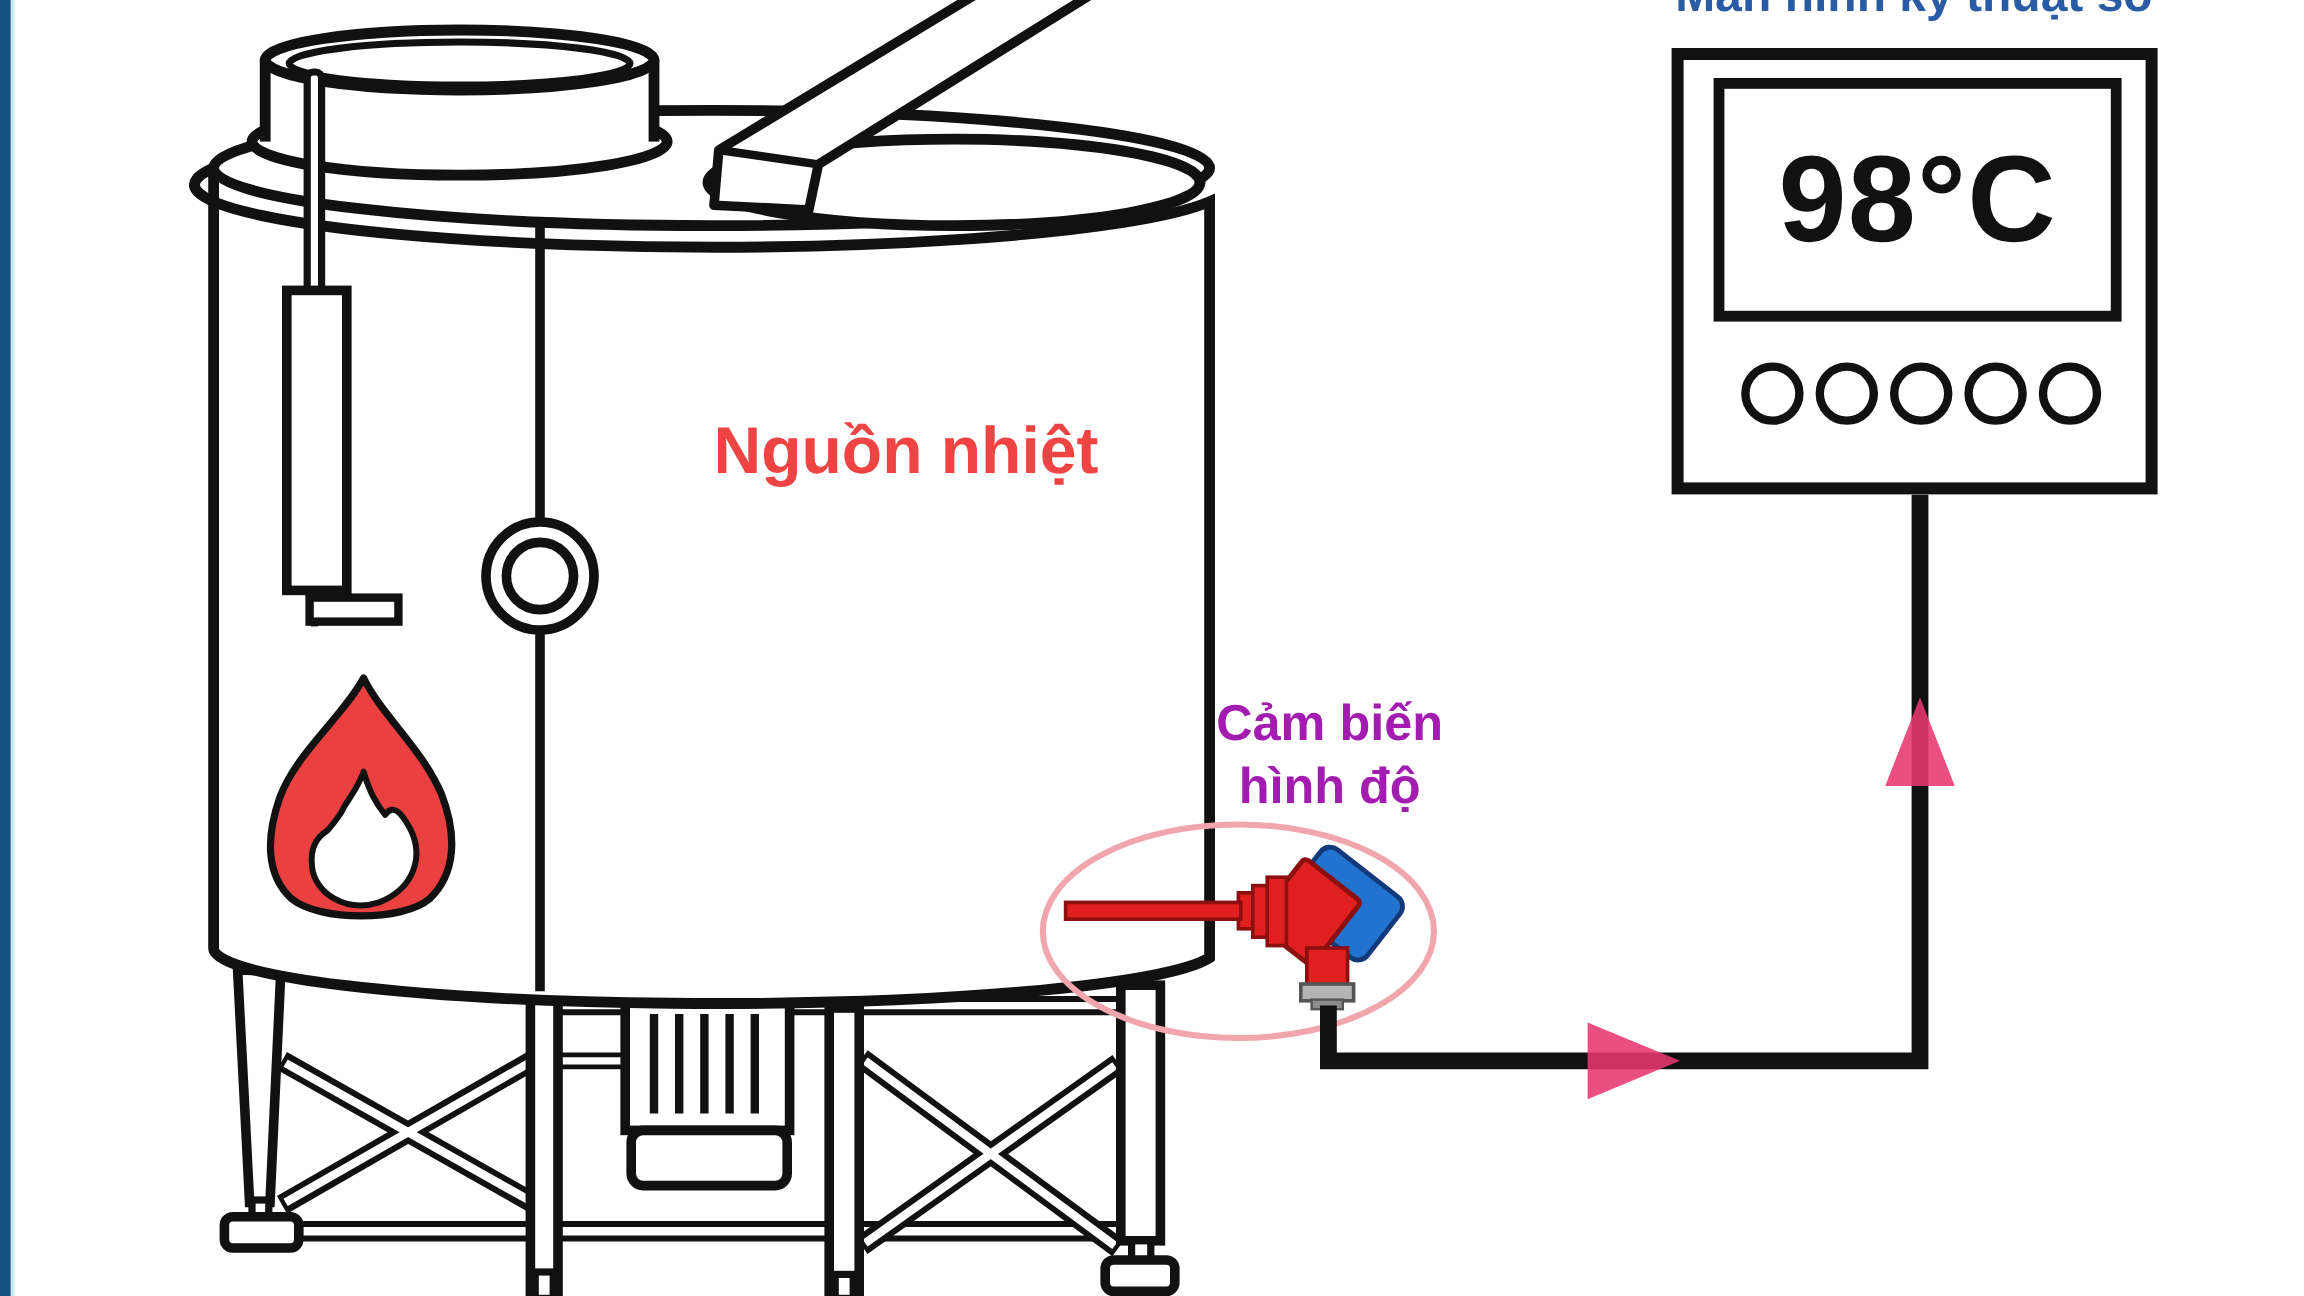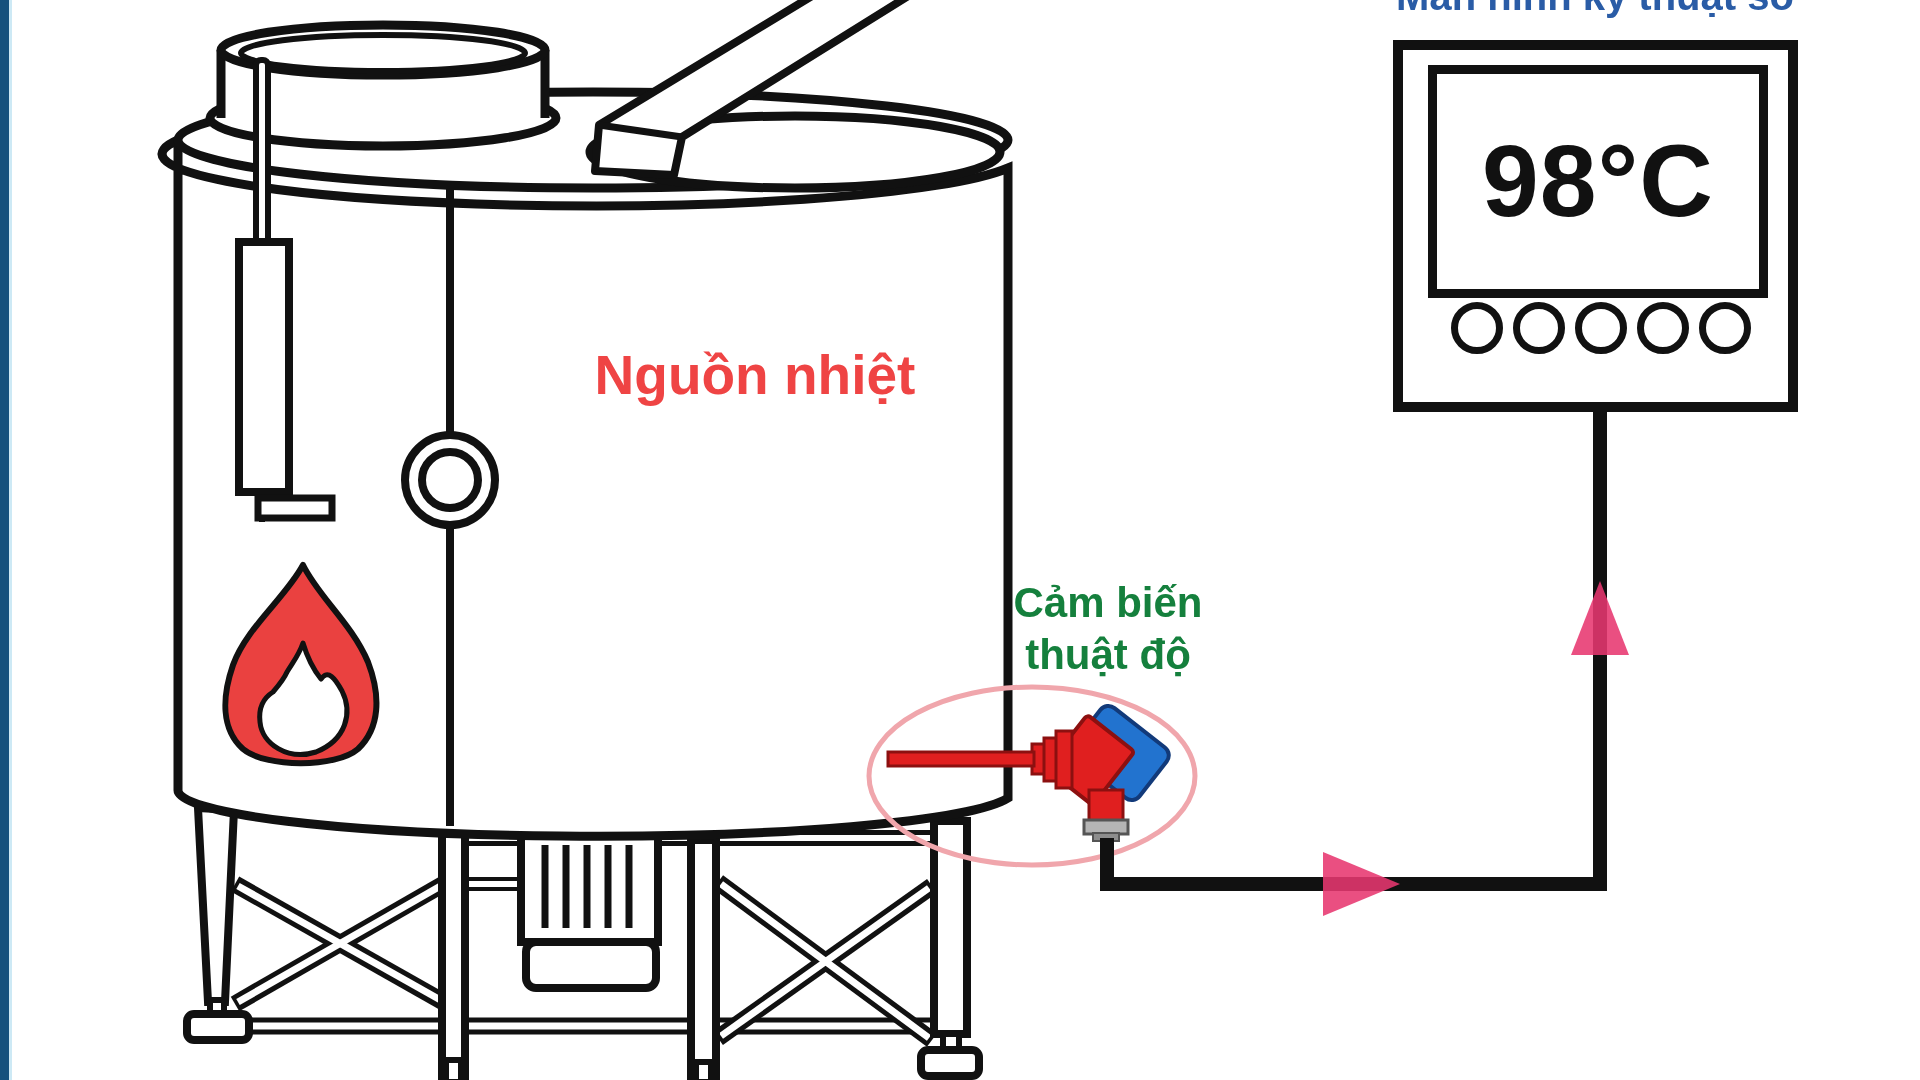--- a/index.html
+++ b/index.html
@@ -3,25 +3,25 @@
 <meta charset="utf-8">
 <style>
   html,body{margin:0;padding:0;background:#ffffff;}
   .stage{position:relative;width:1920px;height:1080px;overflow:hidden;background:#ffffff;
          font-family:"Liberation Sans","DejaVu Sans",sans-serif;}
   .left-border{position:absolute;left:0;top:0;width:9px;height:1080px;background:#15517d;}
   .left-border-light{position:absolute;left:9px;top:0;width:3px;height:1080px;background:#cde9f5;}
   svg.art{position:absolute;left:0;top:0;}
   .label{position:absolute;font-weight:bold;line-height:1.0;}
   .label-heat{left:555px;top:348px;width:400px;text-align:center;font-size:55px;color:#ef4444;}
-  .label-sensor{left:958px;top:577px;width:300px;text-align:center;font-size:42px;line-height:1.24;color:#15803d;}
+  .label-sensor{left:958px;top:577px;width:300px;text-align:center;font-size:42px;line-height:1.24;color:#a21caf;}
   .label-top{left:1355px;top:-24px;width:480px;text-align:center;font-size:40px;color:#2a5ca6;}
   .display-panel{position:absolute;left:1393px;top:40px;width:405px;height:372px;
                  border:10px solid #111;background:#fff;box-sizing:border-box;}
-  .display-screen{position:absolute;left:25px;top:15px;width:340px;height:233px;
+  .display-screen{position:absolute;left:25px;top:15px;width:340px;height:203px;
                   border:9px solid #111;background:#fff;box-sizing:border-box;
                   display:flex;align-items:center;justify-content:center;}
   .display-value{font-size:102px;font-weight:bold;color:#111;letter-spacing:1px;}
   .display-buttons{position:absolute;left:48px;top:252px;display:flex;gap:10px;}
   .display-button{width:52px;height:52px;border:7px solid #111;border-radius:50%;
                   background:#fff;box-sizing:border-box;}
 </style>
 </head>
 <body>
 
@@ -156,16 +156,16 @@
       <div class="display-button"></div>
     </div>
   </div>
 
   <div class="label label-top">Màn hình kỹ thuật số</div>
 
   <div class="label label-heat">Nguồn nhiệt</div>
 
   <div class="label label-sensor">
     <div>Cảm biến</div>
-    <div>thuật độ</div>
+    <div>hình độ</div>
   </div>
 
 </div>
 
 </body></html>

